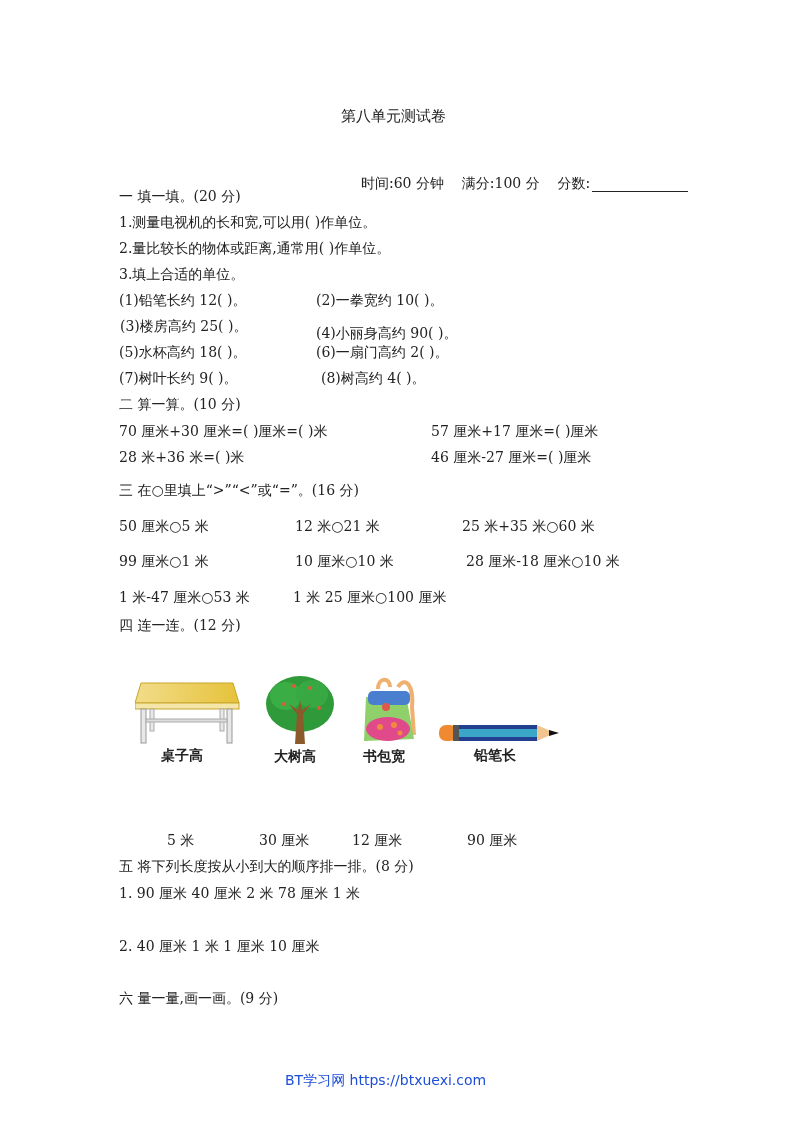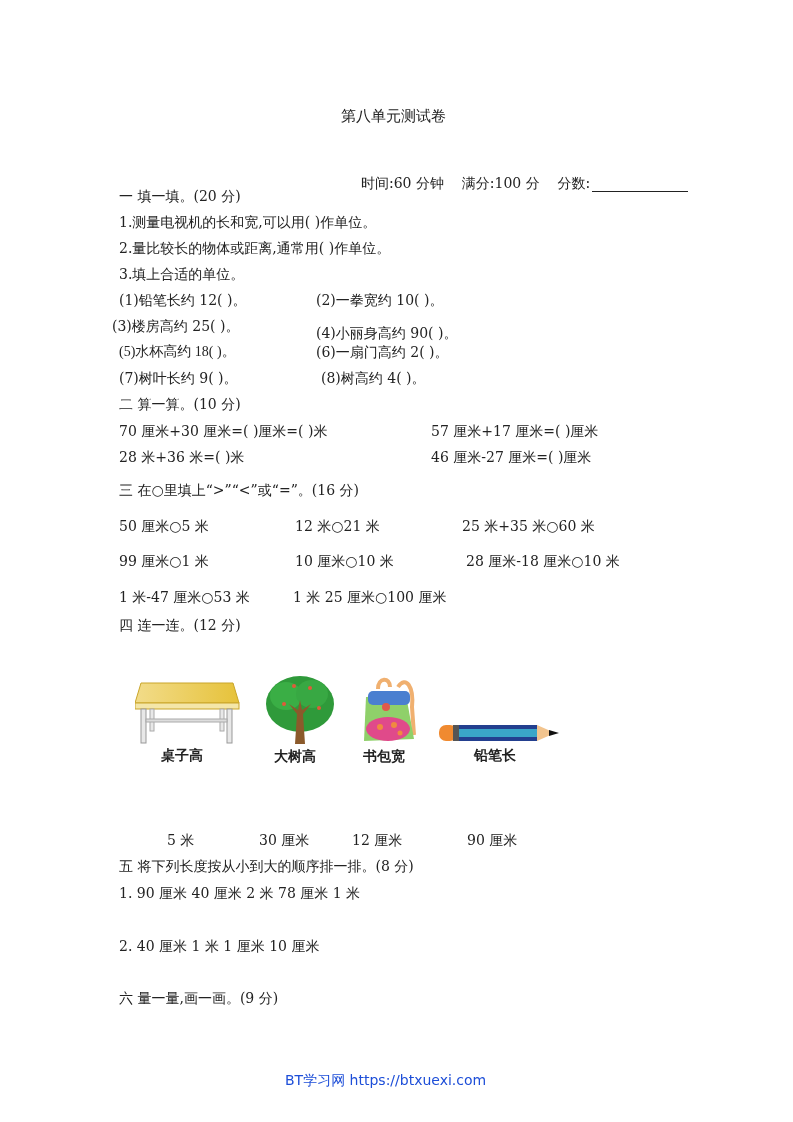--- a/index.html
+++ b/index.html
@@ -22,23 +22,23 @@
   <span>满分:100 分</span>&nbsp;&nbsp;&nbsp;
   <span>分数:</span><span class="blank"></span>
 </div>
 
 <div class="abs" style="left:119px;top:187px;">一  填一填。(20 分)</div>
 <div class="abs" style="left:119px;top:213px;">1.测量电视机的长和宽,可以用(      )作单位。</div>
 <div class="abs" style="left:119px;top:239px;">2.量比较长的物体或距离,通常用(      )作单位。</div>
 <div class="abs" style="left:119px;top:265px;">3.填上合适的单位。</div>
 <div class="abs" style="left:119px;top:291px;">(1)铅笔长约 12(      )。</div>
 <div class="abs" style="left:316px;top:291px;">(2)一拳宽约 10(      )。</div>
-<div class="abs" style="left:112px;top:317px;">(3)楼房高约 25(      )。</div>
+<div class="abs" style="left:120px;top:317px;">(3)楼房高约 25(      )。</div>
 <div class="abs" style="left:316px;top:324px;">(4)小丽身高约 90(      )。</div>
-<div class="abs" style="left:119px;top:343px;font-family:Liberation Serif, serif;">(5)水杯高约 18(      )。</div>
+<div class="abs" style="left:119px;top:343px;">(5)水杯高约 18(      )。</div>
 <div class="abs" style="left:316px;top:343px;">(6)一扇门高约 2(      )。</div>
 <div class="abs" style="left:119px;top:369px;">(7)树叶长约 9(      )。</div>
 <div class="abs" style="left:321px;top:369px;">(8)树高约 4(      )。</div>
 
 <div class="abs" style="left:119px;top:395px;">二  算一算。(10 分)</div>
 <div class="abs" style="left:119px;top:422px;">70 厘米+30 厘米=(      )厘米=(      )米</div>
 <div class="abs" style="left:431px;top:422px;">57 厘米+17 厘米=(      )厘米</div>
 <div class="abs" style="left:119px;top:448px;">28 米+36 米=(      )米</div>
 <div class="abs" style="left:431px;top:448px;">46 厘米-27 厘米=(      )厘米</div>
 

